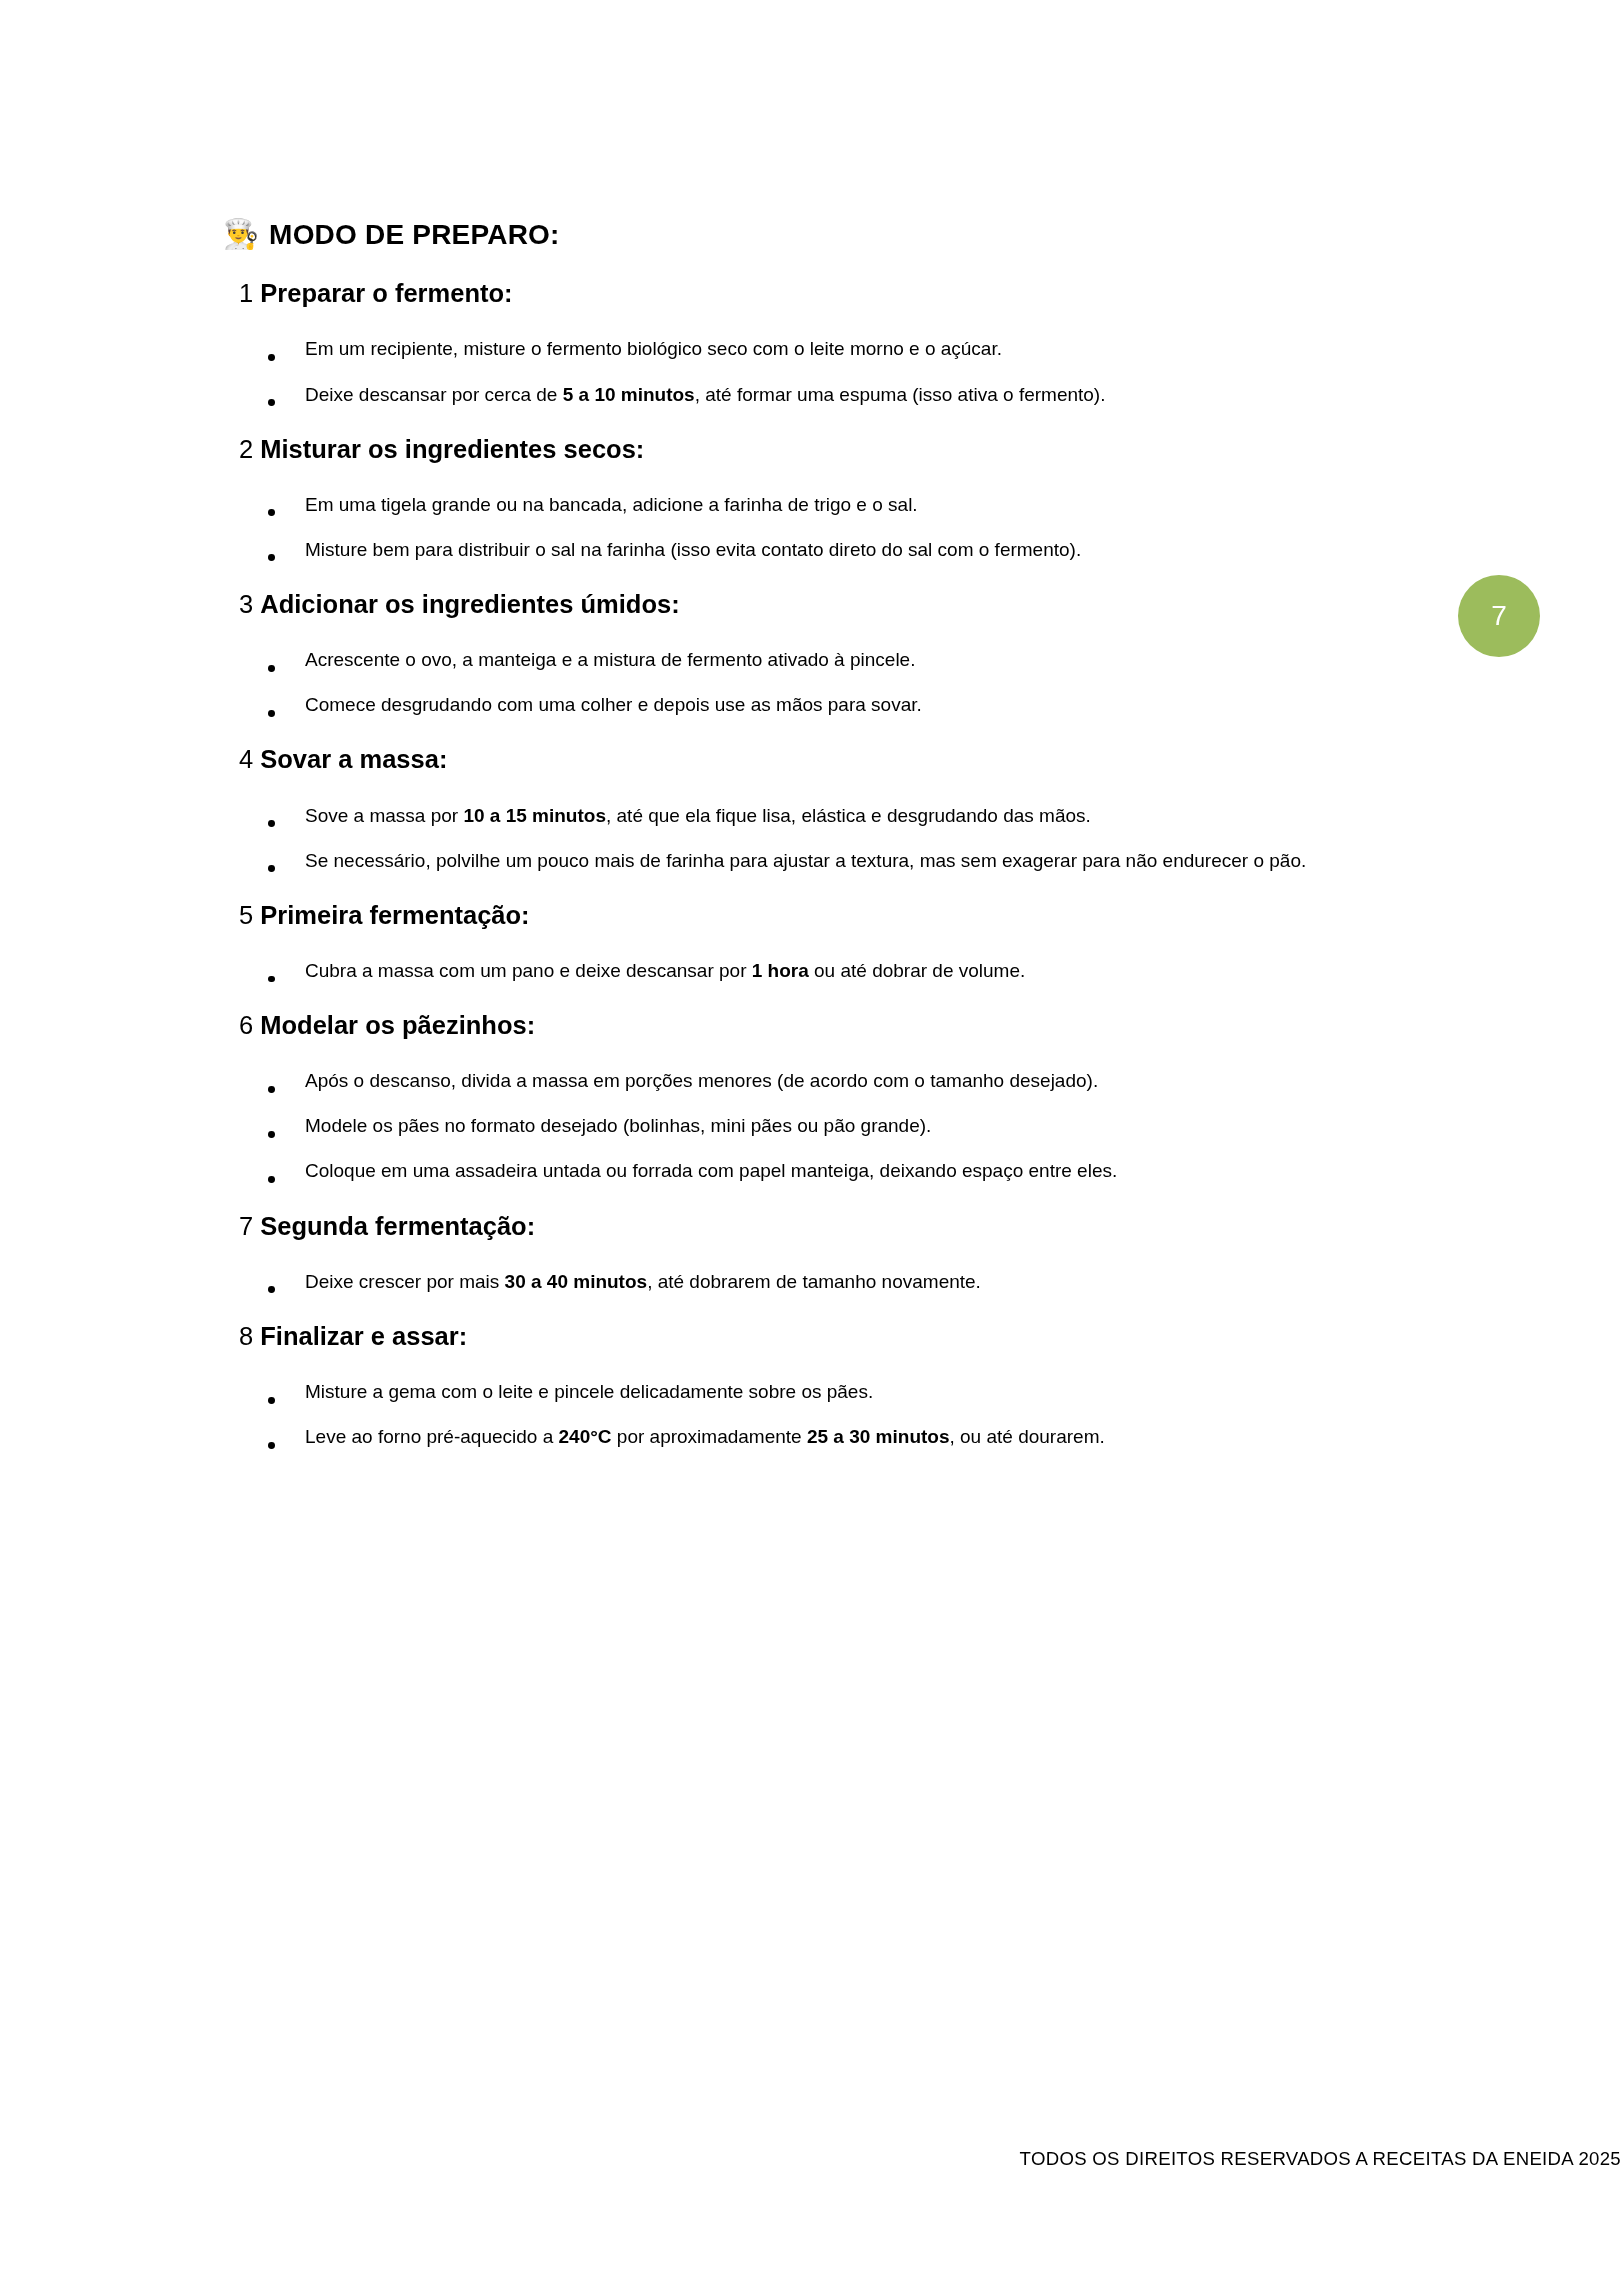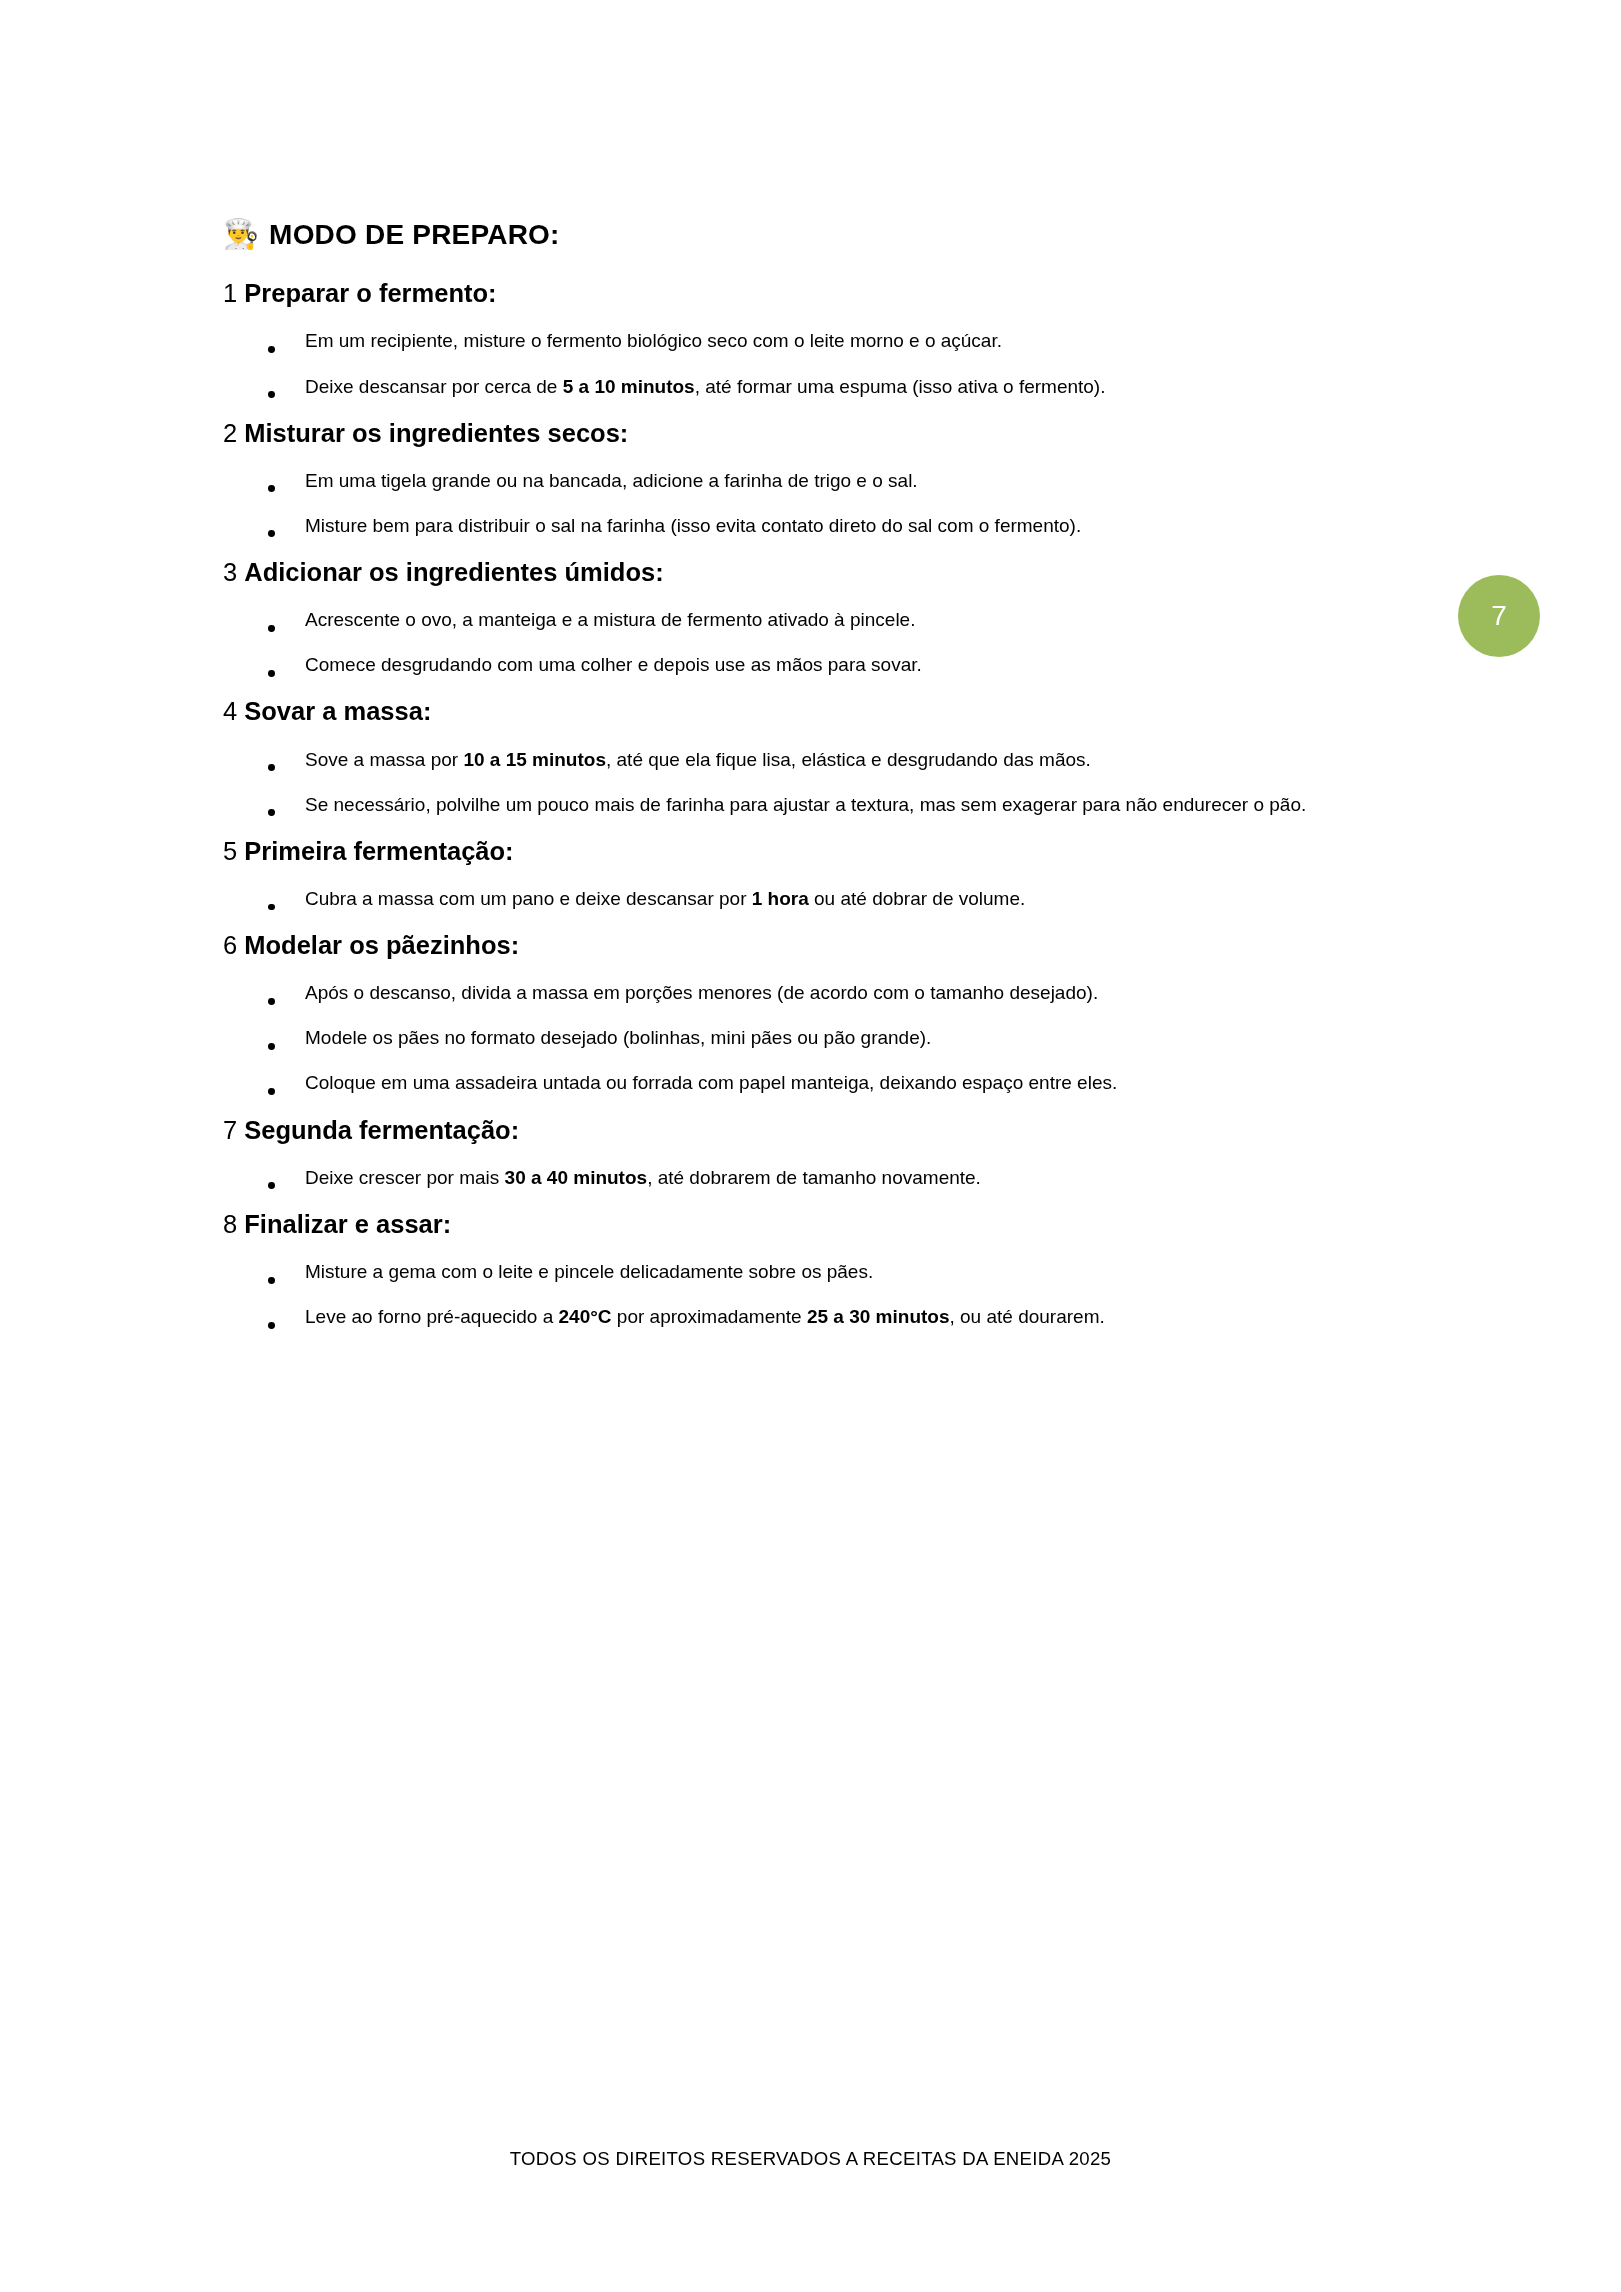--- a/index.html
+++ b/index.html
@@ -39,21 +39,21 @@
     font-size: 29px;
     line-height: 1;
     display: inline-block;
   }
   .step {
     margin: 0;
   }
   .step-title {
     font-size: 25.5px;
     line-height: 1.62;
-    margin: 0;
+    margin: 16px;
     white-space: nowrap;
   }
   .step-title .num {
     font-weight: normal;
   }
   .step-title .lbl {
     font-weight: bold;
   }
   ul.bullets {
     list-style: none;
@@ -100,21 +100,21 @@
     justify-content: center;
     font-size: 28px;
     font-weight: normal;
     line-height: 1;
   }
   .footer {
     position: absolute;
     left: 0;
     top: 2148px;
     width: 1621px;
-    text-align: center;
+    text-align: right;
     font-size: 18.6px;
     letter-spacing: 0.3px;
     color: #000000;
   }
 </style>
 </head>
 <body>
 
 <div class="page">
 

